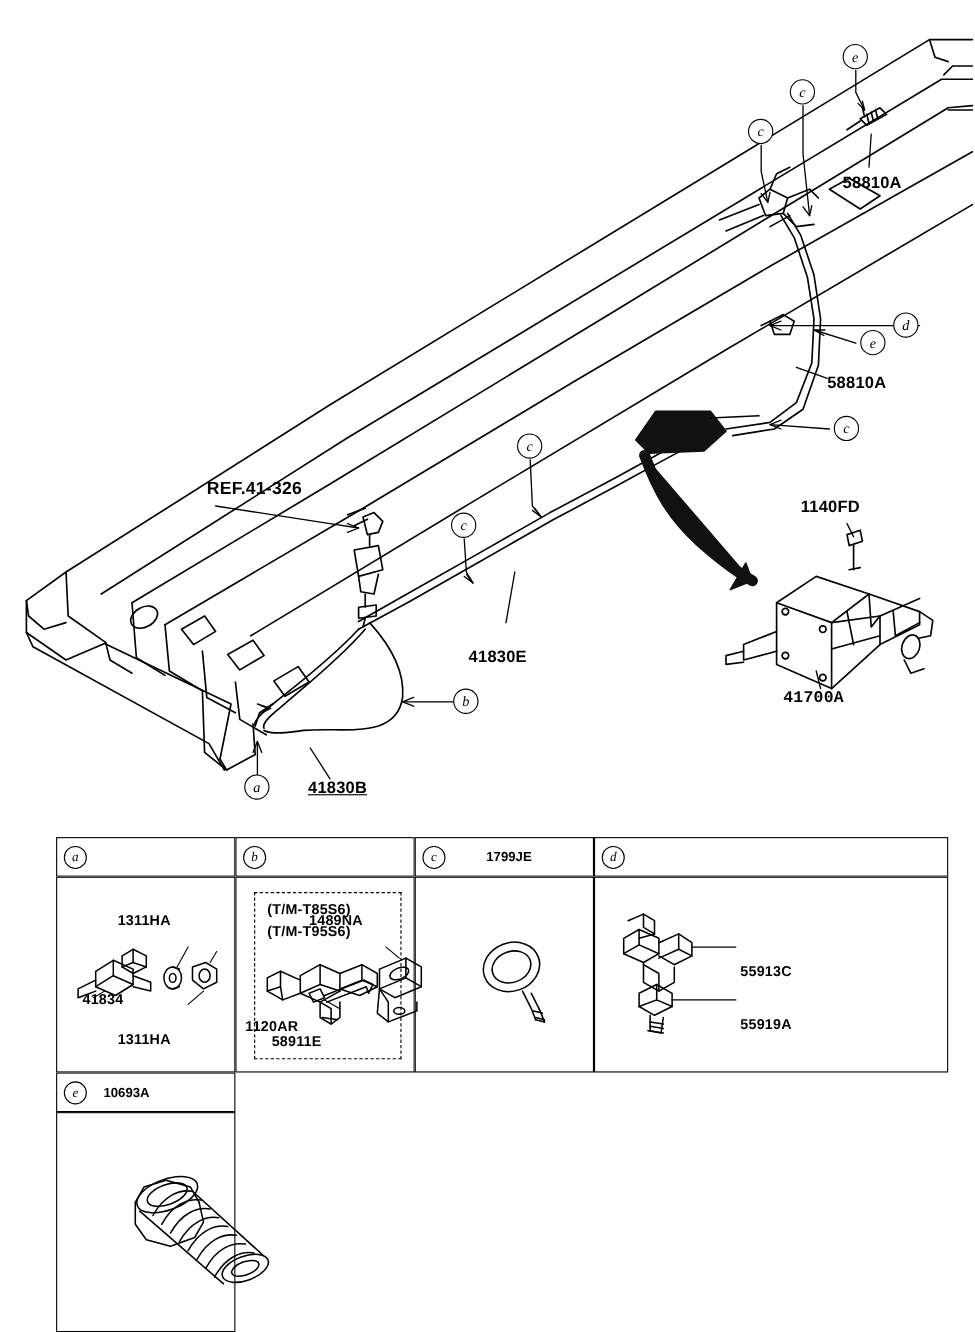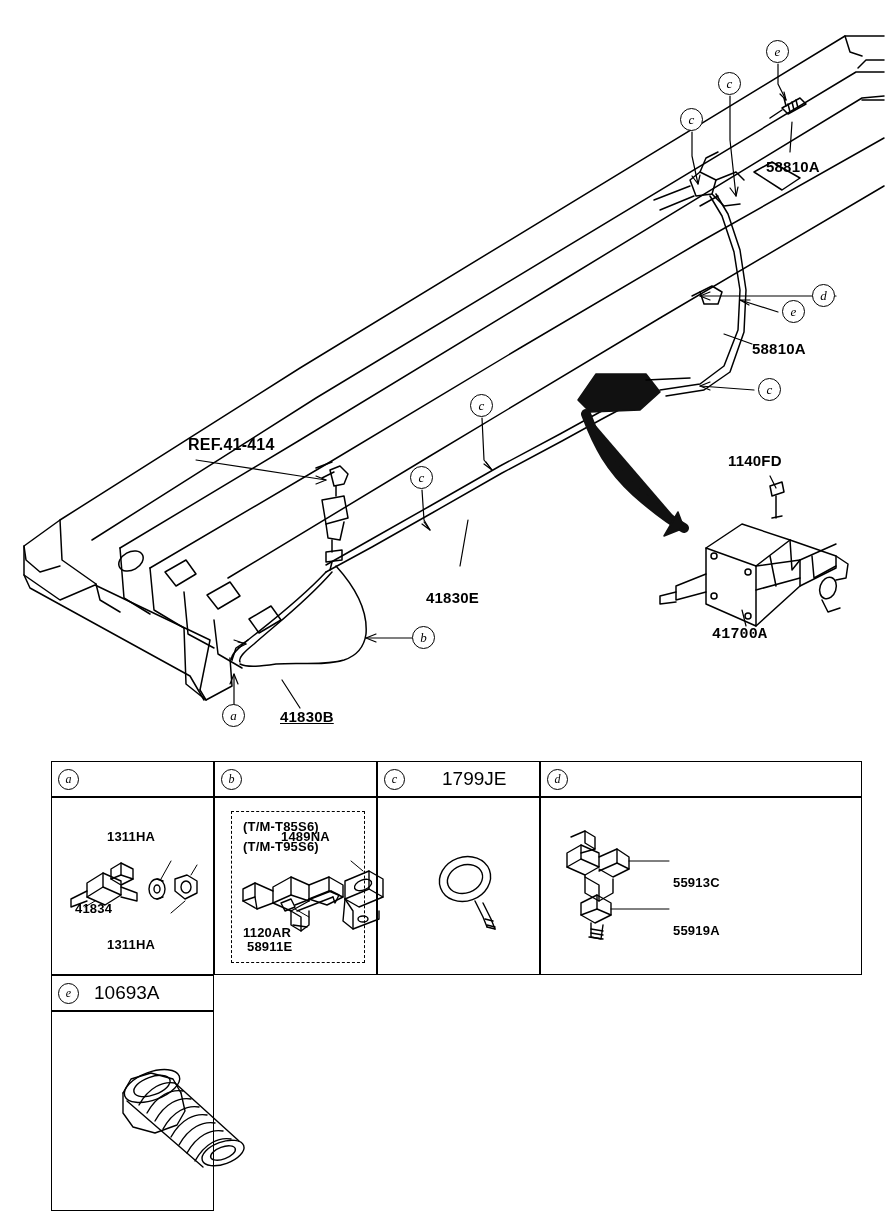--- a/index.html
+++ b/index.html
@@ -77,22 +77,22 @@
   }
   .cell-head {
     position: absolute;
     display: flex;
     align-items: center;
     gap: 7px;
     padding-left: 7px;
     box-sizing: border-box;
   }
   .cell-head .ttl {
-    font-size: 19px;
-    font-weight: normal;
+    font-size: 12px;
+    font-weight: bold;
   }
   .dashbox {
     position: absolute;
     border: 1.3px dashed #000;
     box-sizing: border-box;
   }
 </style>
 </head>
 <body>
 
@@ -245,21 +245,21 @@
 
       <path d="M746 626 L742 610" stroke-width="1.2"></path>
 
       <path d="M790 152 L792 122" stroke-width="1.2"></path>
 
       <path d="M234 640 L246 644" stroke-width="1.2"></path>
       <path d="M246 644 L238 642 M246 644 L238 648" stroke-width="1.2"></path>
     </g>
   </svg>
 
-  <div class="lbl lbl-ref" style="left:188px; top:436px;">REF.41-414</div>
+  <div class="lbl lbl-ref" style="left:188px; top:436px;">REF.41-326</div>
   <div class="lbl" style="left:766px; top:158px;">58810A</div>
   <div class="lbl" style="left:752px; top:340px;">58810A</div>
   <div class="lbl" style="left:426px; top:589px;">41830E</div>
   <div class="lbl" style="left:280px; top:708px;text-decoration:underline;">41830B</div>
   <div class="lbl" style="left:728px; top:452px;">1140FD</div>
   <div class="lbl" style="left:712px; top:626px;font-family:Liberation Mono, monospace;">41700A</div>
 
   <div class="callout" style="left:766px; top:40px;">e</div>
   <div class="callout" style="left:718px; top:72px;">c</div>
   <div class="callout" style="left:680px; top:108px;">c</div>
@@ -407,21 +407,21 @@
           <ellipse cx="172" cy="392" rx="13" ry="6" transform="rotate(-20 172 392)"></ellipse>
         </g>
       </g>
     </svg>
 
     <div class="lbl lbl-sm" style="position:absolute; left:56px;  top:68px;">1311HA</div>
     <div class="lbl lbl-sm" style="position:absolute; left:10px;  top:140px;margin-left:14px;">41834</div>
     <div class="lbl lbl-sm" style="position:absolute; left:56px;  top:176px;">1311HA</div>
 
     <div class="lbl lbl-sm" style="position:absolute; left:230px; top:68px;">1489NA</div>
-    <div class="lbl lbl-sm" style="position:absolute; left:172px; top:164px;margin-left:20px;">1120AR</div>
+    <div class="lbl lbl-sm" style="position:absolute; left:172px; top:164px;">1120AR</div>
 
     <div class="lbl lbl-sm" style="position:absolute; left:622px; top:114px;">55913C</div>
     <div class="lbl lbl-sm" style="position:absolute; left:622px; top:162px;">55919A</div>
     <div class="lbl lbl-sm" style="position:absolute; left:196px; top:178px;">58911E</div>
 
     <div class="lbl lbl-sm" style="position:absolute; left:192px; top:58px;">(T/M-T85S6)</div>
     <div class="lbl lbl-sm" style="position:absolute; left:192px; top:78px;">(T/M-T95S6)</div>
   </div>
 </div>
 

